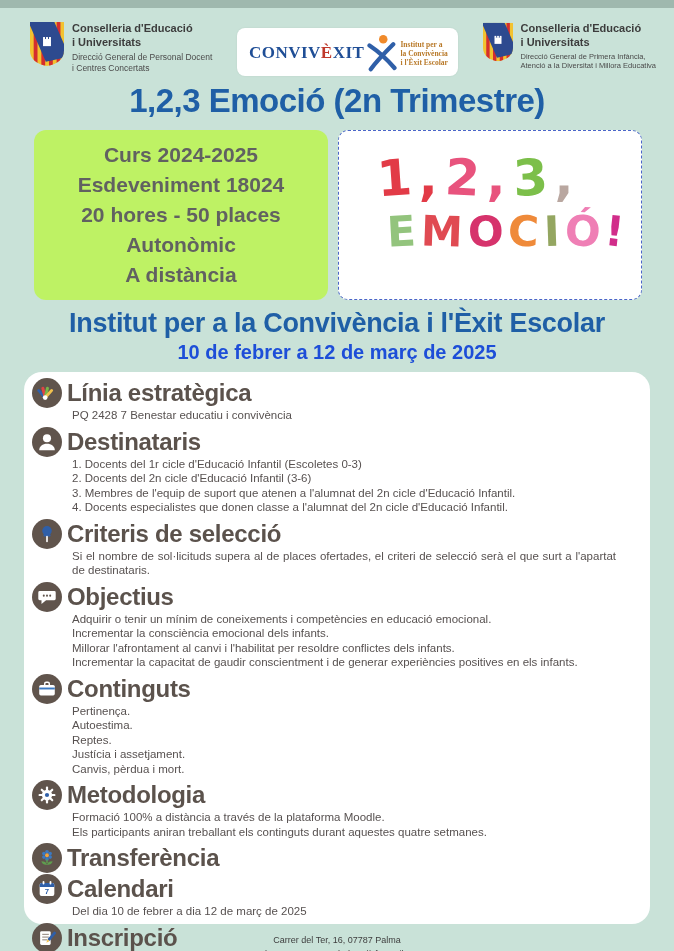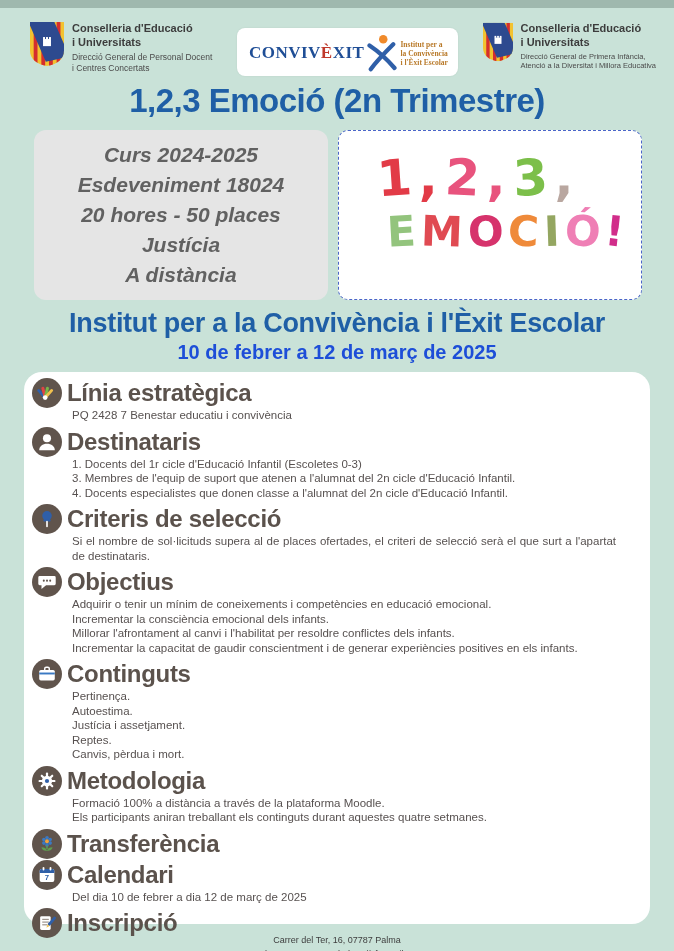--- a/index.html
+++ b/index.html
@@ -16,21 +16,21 @@
   .logo-center{background:#fff;border-radius:8px;padding:6px 10px 4px 12px;display:flex;align-items:center;gap:2px;margin-top:6px;box-shadow:0 0 2px rgba(0,0,0,.08);}
   .wordmark{font-family:"Liberation Serif",serif;font-weight:bold;font-size:17px;color:#1f4e96;letter-spacing:.5px;}
   .wordmark .accent{color:#c0392b;}
   .cx-tagline{font-family:"Liberation Serif",serif;font-size:7.5px;color:#b97a2a;line-height:1.2;font-weight:bold;}
 
   
   .main-title{text-align:center;color:#1f5fa6;font-size:33px;font-weight:bold;letter-spacing:-.5px;margin-top:6px;}
 
   
   .info-row{display:flex;gap:10px;margin:10px 32px 0 34px;align-items:stretch;}
-  .info-box{background:#e5e5e5;border-radius:12px;width:282px;padding:10px 6px;text-align:center;font-style:italic;}
+  .info-box{background:#bef264;border-radius:12px;width:282px;padding:10px 6px;text-align:center;}
   .info-box div{font-size:21px;font-weight:bold;color:#616161;line-height:30px;}
   .art-box{background:#fff;border:1.5px dashed #4a66c8;border-radius:10px;flex:1;position:relative;overflow:hidden;}
   .art-line{white-space:nowrap;}
   .art-line-1{position:absolute;left:38px;top:18px;font-size:50px;font-weight:800;letter-spacing:7px;font-family:"DejaVu Sans",sans-serif;}
   .art-line-2{position:absolute;left:48px;top:76px;font-size:42px;font-weight:800;letter-spacing:5px;font-family:"DejaVu Sans",sans-serif;}
 
   
   .subtitle{text-align:center;color:#1f5fa6;font-size:27px;font-weight:bold;margin-top:8px;letter-spacing:-.3px;}
   .date-range{text-align:center;color:#1d4ed8;font-size:20px;font-weight:600;margin-top:2px;}
 
@@ -123,21 +123,21 @@
     </div>
   </div>
 
   <div class="main-title">1,2,3 Emoció (2n Trimestre)</div>
 
   <div class="info-row">
     <div class="info-box">
         <div>Curs 2024-2025</div>
         <div>Esdeveniment 18024</div>
         <div>20 hores - 50 places</div>
-        <div>Justícia</div>
+        <div>Autonòmic</div>
         <div>A distància</div>
       </div>
     <div class="art-box">
       <div class="art-line art-line-1"><span style="color: rgb(226, 59, 71); display: inline-block; transform: rotate(-4deg);">1</span><span style="color: rgb(226, 59, 71); display: inline-block; transform: rotate(0deg);">,</span><span style="color: rgb(232, 83, 125); display: inline-block; transform: rotate(3deg);">2</span><span style="color: rgb(232, 83, 125); display: inline-block; transform: rotate(0deg);">,</span><span style="color: rgb(124, 191, 74); display: inline-block; transform: rotate(-3deg);">3</span><span style="color: rgb(185, 167, 160); display: inline-block; transform: rotate(0deg);">,</span></div>
       <div class="art-line art-line-2"><span style="color: rgb(147, 196, 125); display: inline-block; transform: rotate(-3deg);">E</span><span style="color: rgb(224, 74, 82); display: inline-block; transform: rotate(2deg);">M</span><span style="color: rgb(214, 51, 108); display: inline-block; transform: rotate(-2deg);">O</span><span style="color: rgb(239, 138, 58); display: inline-block; transform: rotate(3deg);">C</span><span style="color: rgb(148, 166, 97); display: inline-block; transform: rotate(-2deg);">I</span><span style="color: rgb(239, 127, 181); display: inline-block; transform: rotate(4deg);">Ó</span><span style="color: rgb(209, 45, 138); display: inline-block; transform: rotate(6deg);">!</span></div>
     </div>
   </div>
 
   <div class="subtitle">Institut per a la Convivència i l'Èxit Escolar</div>
   <div class="date-range">10 de febrer a 12 de març de 2025</div>
@@ -169,20 +169,21 @@
         <span class="icon-circle">
           <svg width="22" height="22" viewBox="0 0 24 24">
             <circle cx="12" cy="8" r="4.4" fill="#fff"></circle>
             <path d="M3.5 21c0-4.6 3.8-7.2 8.5-7.2s8.5 2.6 8.5 7.2z" fill="#fff"></path>
           </svg>
         </span>
         <span class="sec-title">Destinataris</span>
       </div>
       <div class="sec-body">
           <div>1. Docents del 1r cicle d'Educació Infantil (Escoletes 0-3)</div>
+          <div>2. Docents del 2n cicle d'Educació Infantil (3-6)</div>
           <div>3. Membres de l'equip de suport que atenen a l'alumnat del 2n cicle d'Educació Infantil.</div>
           <div>4. Docents especialistes que donen classe a l'alumnat del 2n cicle d'Educació Infantil.</div>
         </div>
     </div>
 
     <div class="section">
       <div class="sec-head">
         <span class="icon-circle">
           <svg width="22" height="22" viewBox="0 0 24 24">
             <circle cx="12" cy="8.5" r="5.2" fill="#2f5fa8"></circle>
@@ -224,22 +225,22 @@
             <path d="M9.5 8V6.3A1.6 1.6 0 0 1 11.1 4.7h1.8A1.6 1.6 0 0 1 14.5 6.3V8" stroke="#fff" stroke-width="1.6" fill="none"></path>
             <rect x="3.5" y="7.5" width="17" height="11.5" rx="1.8" fill="#fff"></rect>
             <rect x="3.5" y="10.4" width="17" height="2.1" fill="#3a79c3"></rect>
           </svg>
         </span>
         <span class="sec-title">Continguts</span>
       </div>
       <div class="sec-body">
           <div>Pertinença.</div>
           <div>Autoestima.</div>
+          <div>Reptes.</div>
           <div>Justícia i assetjament.</div>
-          <div>Reptes.</div>
           <div>Canvis, pèrdua i mort.</div>
         </div>
     </div>
 
     <div class="section">
       <div class="sec-head">
         <span class="icon-circle">
           <svg width="22" height="22" viewBox="0 0 24 24">
             <g fill="#fff">
               <circle cx="12" cy="12" r="5.6"></circle>

